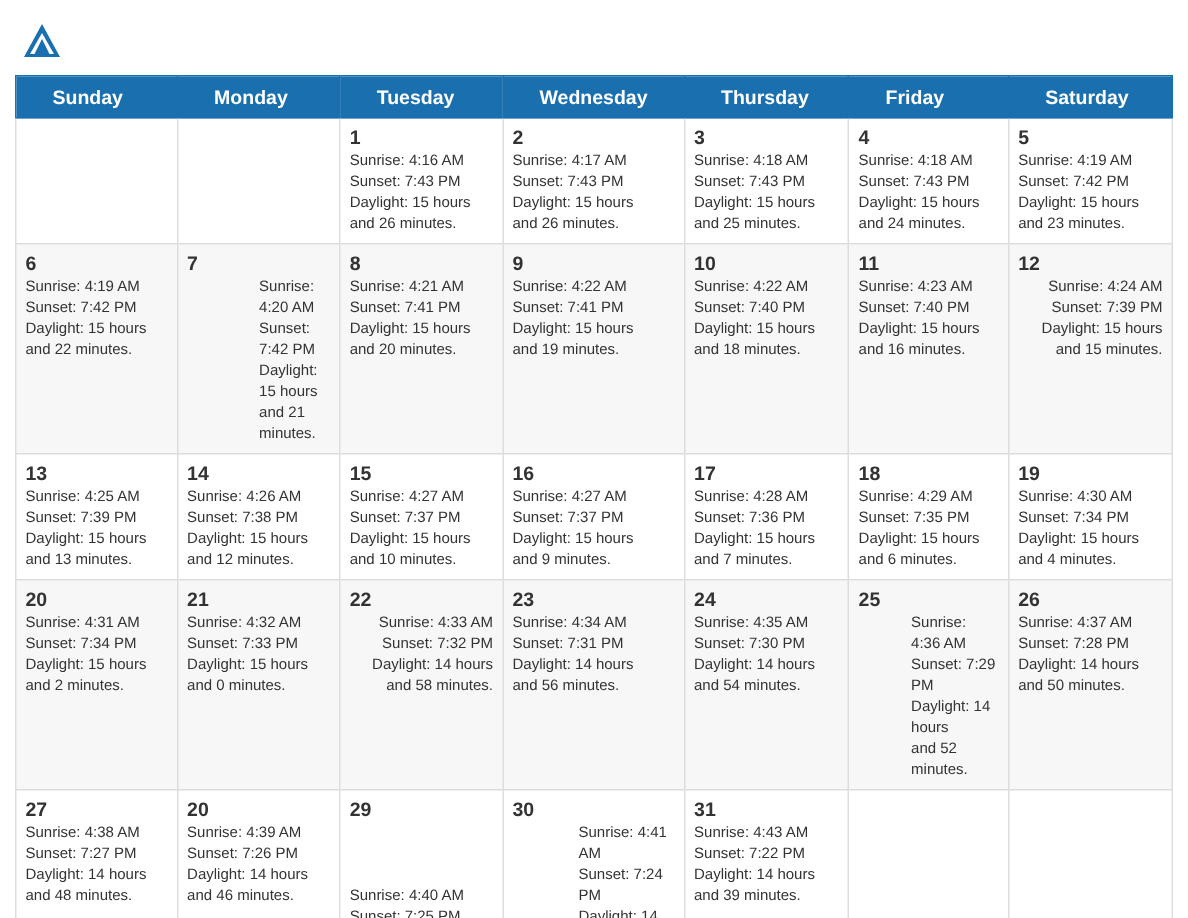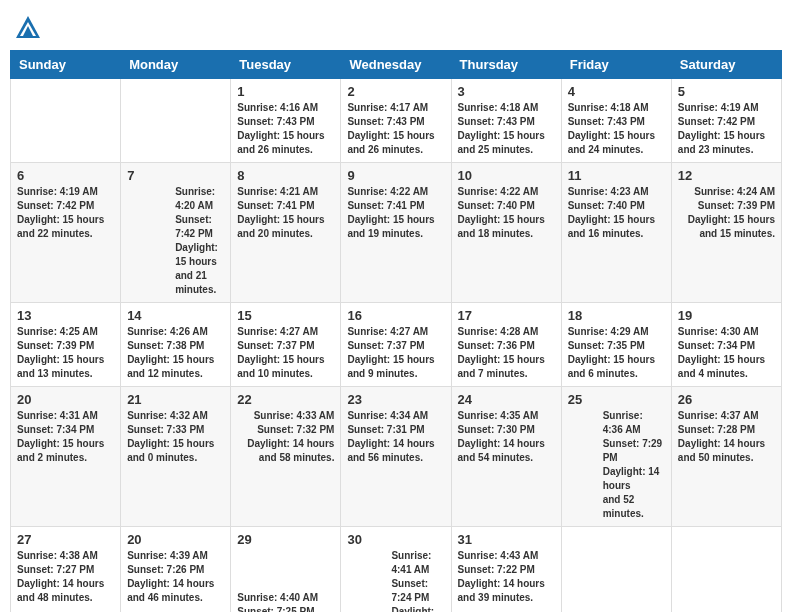--- a/index.html
+++ b/index.html
@@ -57,21 +57,21 @@
     }
     .calendar {
       width: 100%;
       border-collapse: collapse;
       border: 1px solid #ccc;
     }
     .calendar th {
       background-color: #1a6faf;
       color: #fff;
       text-align: left;
-      padding: 6px 8px;
+      padding: 6px 24px;
       font-size: 13px;
       font-weight: bold;
       border: 1px solid #1a6faf;
     }
     .calendar td {
       vertical-align: top;
       padding: 5px 6px;
       border: 1px solid #ddd;
       width: calc(100% / 7);
       min-height: 80px;
@@ -86,21 +86,20 @@
       font-size: 13px;
       font-weight: bold;
       display: block;
       margin-bottom: 2px;
       color: #333;
     }
     .day-info {
       font-size: 10px;
       color: #333;
       line-height: 1.4;
-      font-weight: bold;
     }
     .empty-cell {
       background: #fff;
     }
     .calendar tr:nth-child(even) td.empty-cell {
       background: #f7f7f7;
     }
   </style>
 </head>
 <body>

